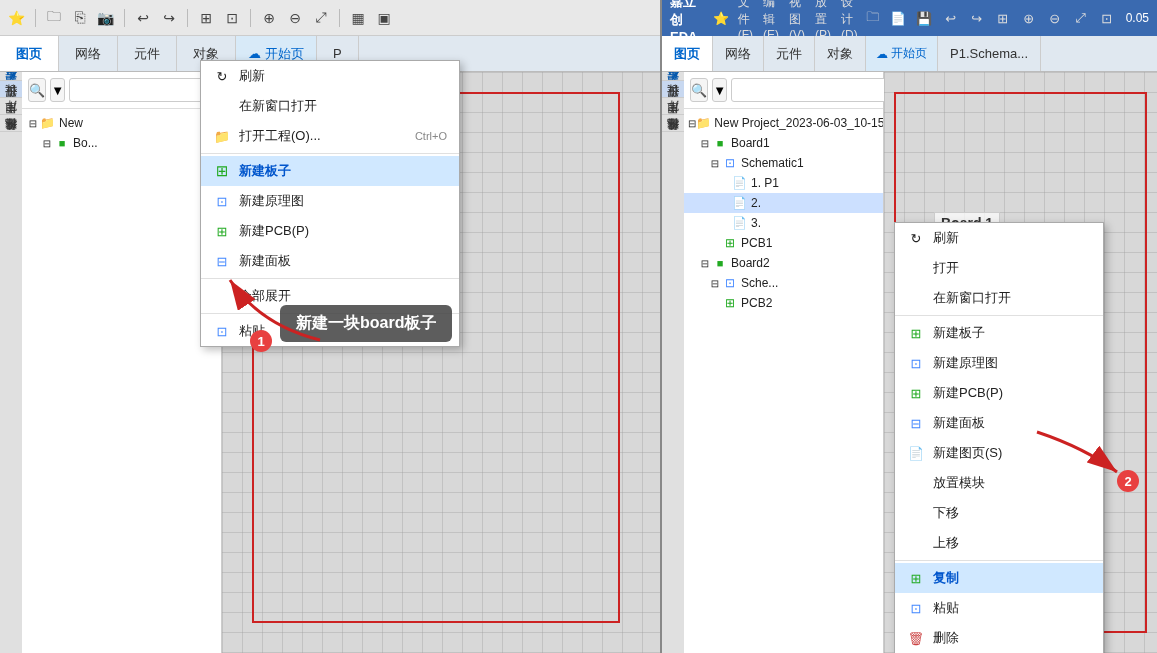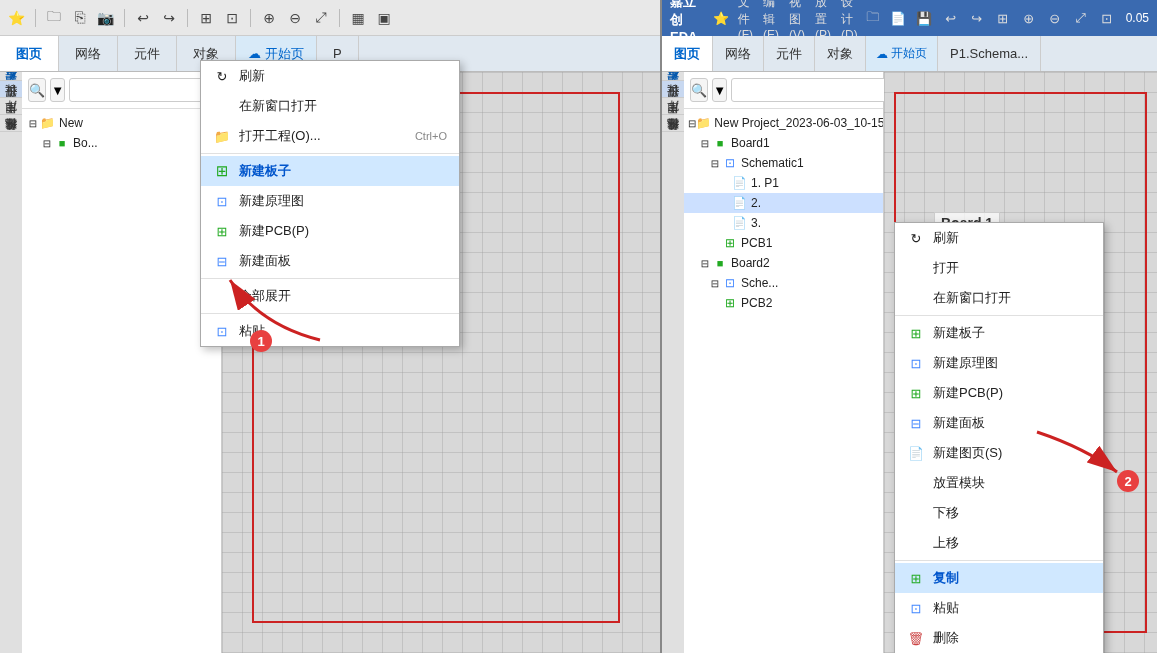--- a/index.html
+++ b/index.html
@@ -568,20 +568,23 @@
         <span class="ctx-icon"></span>
         <span>全部展开</span>
       </div>
       <div class="ctx-separator"></div>
       <div class="ctx-item">
         <span class="ctx-icon" style="color:#4488ff;">⊡</span>
         <span>粘贴</span>
       </div>
     </div>
 
+    <div class="tooltip-box">
+      <span>新建一块board板子</span>
+    </div>
 
     <svg class="arrow-svg" width="120" height="80">
       <defs>
         <marker id="arrowhead" markerWidth="10" markerHeight="7" refX="10" refY="3.5" orient="auto">
           <polygon points="0 0, 10 3.5, 0 7" fill="#cc2222"></polygon>
         </marker>
       </defs>
       <path d="M100,70 C60,60 30,40 10,10" stroke="#cc2222" stroke-width="3" fill="none" marker-end="url(#arrowhead)"></path>
     </svg>
 

